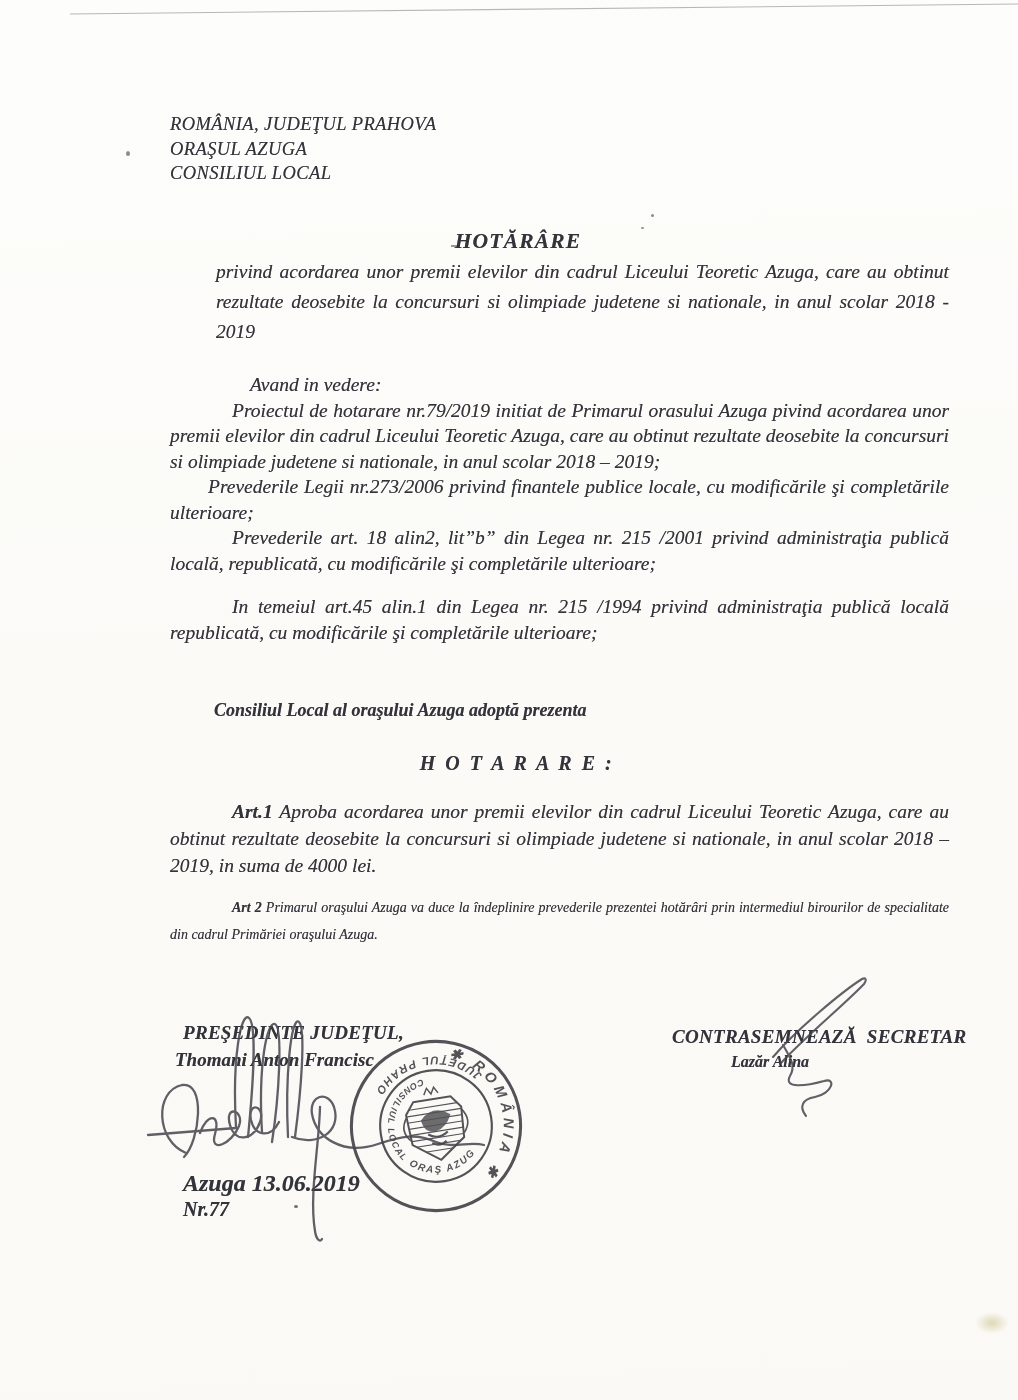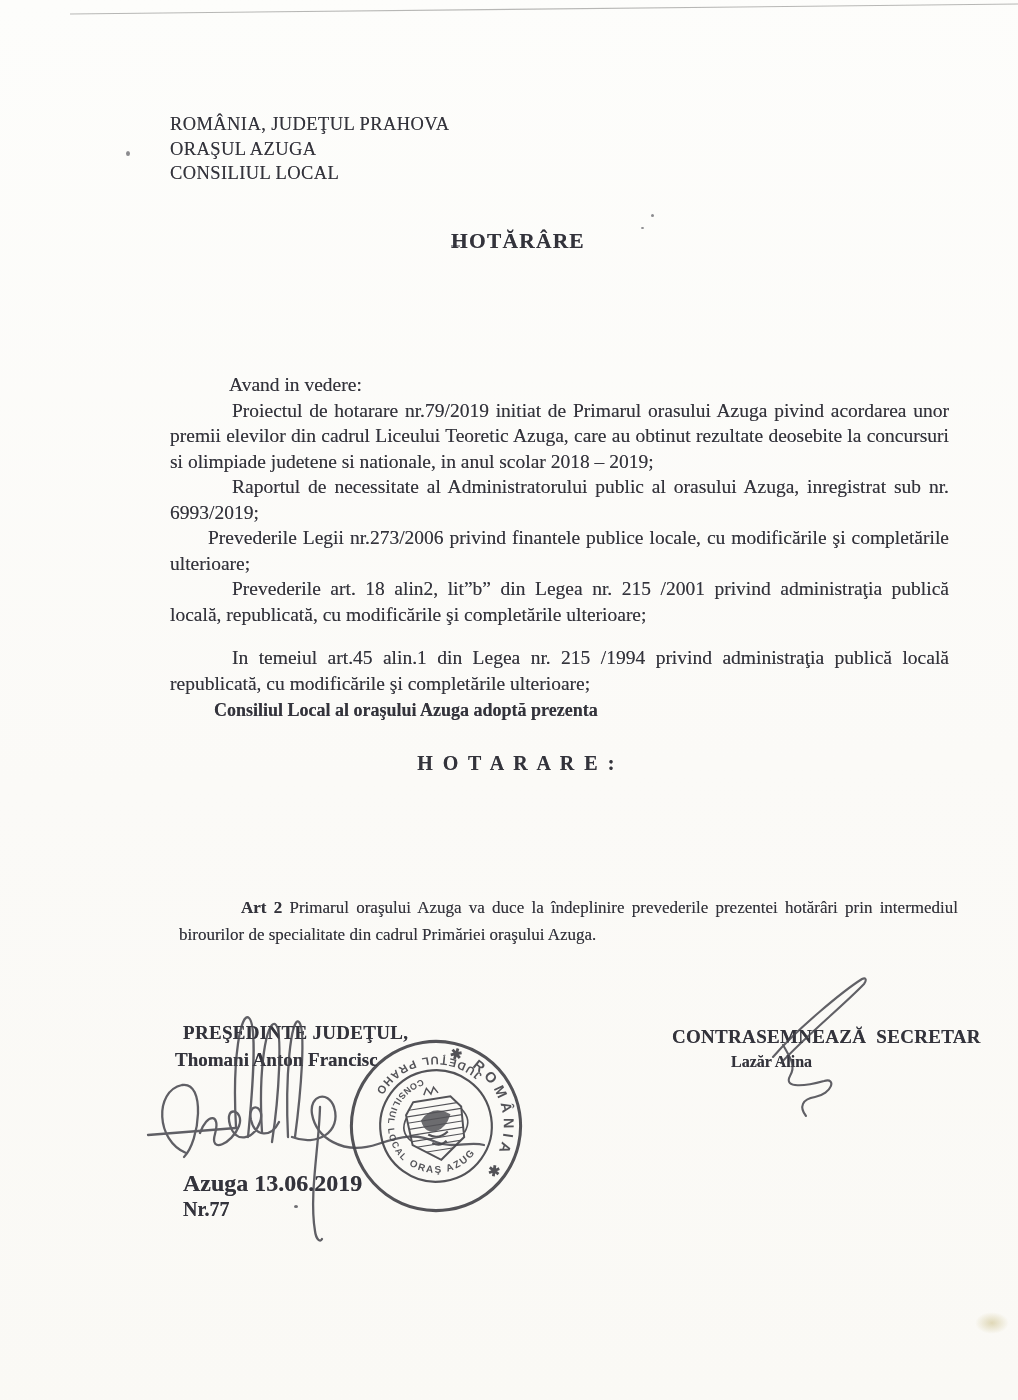--- a/index.html
+++ b/index.html
@@ -1,43 +1,43 @@
 <!DOCTYPE html>
 <html><head>
 <meta charset="utf-8">
 <style>
   html,body{margin:0;padding:0;background:#e8e8e6;}
   .page{
     position:relative;width:1018px;height:1400px;margin:0 auto;
     background:linear-gradient(178deg,#fdfdfb 0%,#fbfaf7 55%,#faf9f5 100%);
     font-family:"Liberation Serif","DejaVu Serif",serif;
-    color:#33333b;overflow:hidden;
+    color:#33333b;overflow:hidden;font-style:italic;
   }
   .page *{box-sizing:border-box;}
   p{margin:0;}
   .txt{color:#33333b;text-shadow:0 0 .5px rgba(50,50,60,.55);}
   .b{font-weight:bold;}
   .pre{white-space:pre;}
 
   .hdr{position:absolute;left:170px;top:112px;font-size:18.5px;line-height:24.5px;letter-spacing:.4px;}
   .doc-title{position:absolute;left:0;top:229px;width:1018px;text-align:center;
     font-weight:bold;font-size:21.5px;letter-spacing:1.2px;transform:translateX(9px);}
   .subtitle{position:absolute;left:216px;top:257px;width:733px;font-size:19.5px;
     line-height:30px;text-align:justify;}
   .preamble{position:absolute;left:170px;top:372px;width:779px;font-size:19.5px;
     line-height:25.5px;text-align:justify;}
-  .having{margin-left:59px;}
+  .having{margin-left:80px;}
   .ind{text-indent:62px;}
   .ind-sm{text-indent:38px;}
   .legal-basis{margin-top:18px;}
   .adopt{position:absolute;left:214px;top:700px;font-size:18px;font-weight:bold;}
   .enact{position:absolute;left:0;top:752px;width:1018px;text-align:center;
     font-weight:bold;font-size:20px;letter-spacing:2.5px;transform:translateX(8px);}
   .art1{position:absolute;left:170px;top:798px;width:779px;font-size:19.5px;line-height:27px;text-align:justify;}
-  .art2{position:absolute;left:179px;top:894px;width:779px;font-size:17px;line-height:27px;text-align:justify;}
+  .art2{position:absolute;left:170px;top:894px;width:779px;font-size:14px;line-height:27px;text-align:justify;}
 
   .sig-pres-role{position:absolute;left:183px;top:1022px;font-size:19px;font-weight:bold;letter-spacing:.3px;}
   .sig-pres-name{position:absolute;left:175px;top:1049px;font-size:19px;font-weight:bold;}
   .sig-sec-role{position:absolute;left:672px;top:1026px;font-size:19px;font-weight:bold;letter-spacing:.3px;}
   .sig-sec-name{position:absolute;left:731px;top:1053px;font-size:16px;font-weight:bold;}
   .issue-date{position:absolute;left:183px;top:1170px;font-size:24px;font-weight:bold;}
   .issue-nr{position:absolute;left:183px;top:1198px;font-size:20px;font-weight:bold;text-align:right;}
 
   .stamp{position:absolute;left:346px;top:1036px;width:180px;height:180px;
     transform:rotate(-9deg);opacity:.88;z-index:3;}
@@ -67,33 +67,34 @@
   <div class="dot" style="left:294px;top:1205px;width:4px;height:3px;background:#6e6e72;"></div>
   <div class="smudge"></div>
 
   <div class="hdr txt">
     <p>ROMÂNIA, JUDEŢUL PRAHOVA</p>
     <p>ORAŞUL AZUGA</p>
     <p>CONSILIUL LOCAL</p>
   </div>
 
   <div class="doc-title txt">HOTĂRÂRE</div>
+  <div class="subtitle txt">privind acordarea unor premii elevilor din cadrul Liceului Teoretic Azuga, care au obtinut rezultate deosebite la concursuri si olimpiade judetene si nationale, in anul scolar 2018 - 2019</div>
 
   <div class="preamble txt">
     <p class="having">Avand in vedere:</p>
     <p class="ind">Proiectul de hotarare nr.79/2019 initiat de Primarul orasului Azuga pivind acordarea unor premii elevilor din cadrul Liceului Teoretic Azuga, care au obtinut rezultate deosebite la concursuri si olimpiade judetene si nationale, in anul scolar 2018 – 2019;</p>
-    <p class="ind">Raportul de necessitate al Administratorului public al orasului Azuga, inregistrat sub nr. 6993/2019;</p>
     <p class="ind-sm">Prevederile  Legii nr.273/2006 privind finantele publice locale, cu modificările şi completările ulterioare;</p>
     <p class="ind">Prevederile art. 18 alin2, lit”b” din Legea nr. 215 /2001 privind administraţia publică locală, republicată, cu modificările şi completările ulterioare;</p>
     <p class="ind legal-basis">In temeiul art.45 alin.1 din Legea nr. 215 /1994 privind administraţia publică locală republicată, cu modificările şi completările ulterioare;</p>
   </div>
 
   <div class="adopt txt">Consiliul Local al oraşului Azuga adoptă prezenta</div>
   <div class="enact txt">H O T A R A R E :</div>
 
+  <p class="art1 txt ind"><span class="b">Art.1</span> <span>Aproba acordarea unor premii elevilor din cadrul Liceului Teoretic Azuga, care au obtinut rezultate deosebite la concursuri si olimpiade judetene si nationale, in anul scolar 2018 – 2019, in suma de 4000 lei.</span></p>
   <p class="art2 txt ind"><span class="b">Art 2</span> <span>Primarul oraşului Azuga va duce la îndeplinire prevederile prezentei hotărâri prin intermediul birourilor de specialitate din cadrul Primăriei oraşului Azuga.</span></p>
 
   <div class="sig-pres-role txt">PREŞEDINTE JUDEŢUL,</div>
   <div class="sig-pres-name txt">Thomani Anton Francisc</div>
   <div class="sig-sec-role txt pre">CONTRASEMNEAZĂ  SECRETAR</div>
   <div class="sig-sec-name txt">Lazăr Alina</div>
   <div class="issue-date txt">Azuga 13.06.2019</div>
   <div class="issue-nr txt">Nr.77</div>
 
   <svg class="stamp" viewBox="0 0 200 200">

